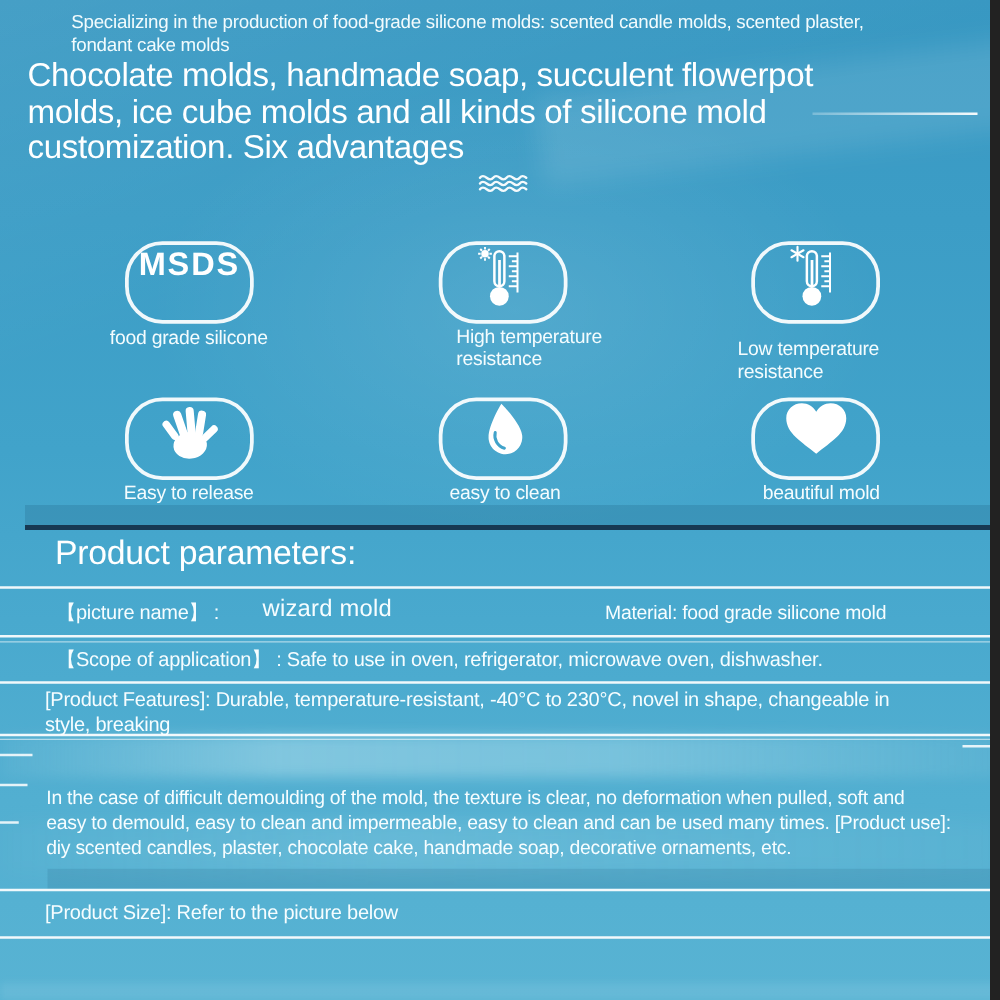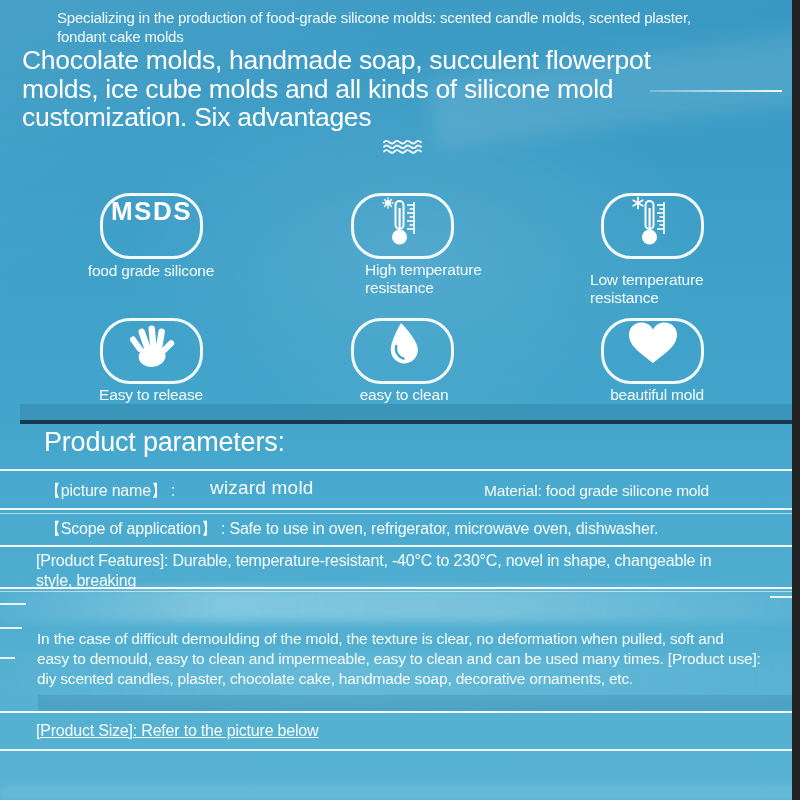--- a/index.html
+++ b/index.html
@@ -209,18 +209,18 @@
   <div class="abs frag" style="left:792px;top:597px;width:1.5px;height:100px;"></div>
   <div class="abs edge-dark"></div>
 
   <div class="abs para pre" style="left:37px;top:629px;">In the case of difficult demoulding of the mold, the texture is clear, no deformation when pulled, soft and
 easy to demould, easy to clean and impermeable, easy to clean and can be used many times. [Product use]:
 diy scented candles, plaster, chocolate cake, handmade soap, decorative ornaments, etc.</div>
 
   <div class="abs band-dark2"></div>
   <div class="abs divider" style="top:711px;"></div>
 
-  <div class="abs rowtext" style="left:36px;top:721px;text-decoration:underline;">[Product Size]: Refer to the picture below</div>
+  <div class="abs rowtext" style="left:36px;top:721px;">[Product Size]: Refer to the picture below</div>
 
   <div class="abs divider" style="top:749px;"></div>
 
 
 </div>
 
 </body></html>

